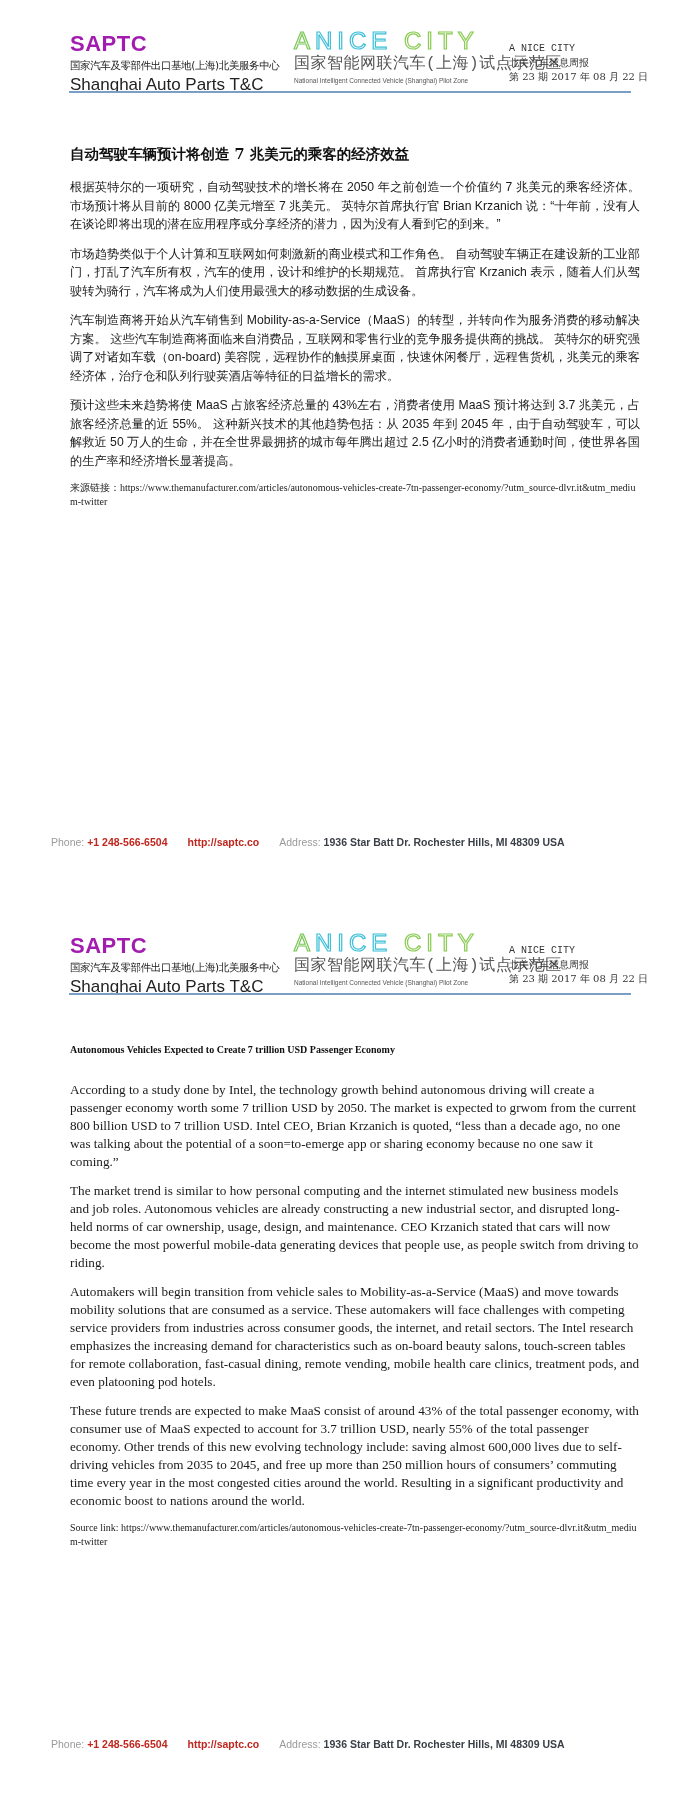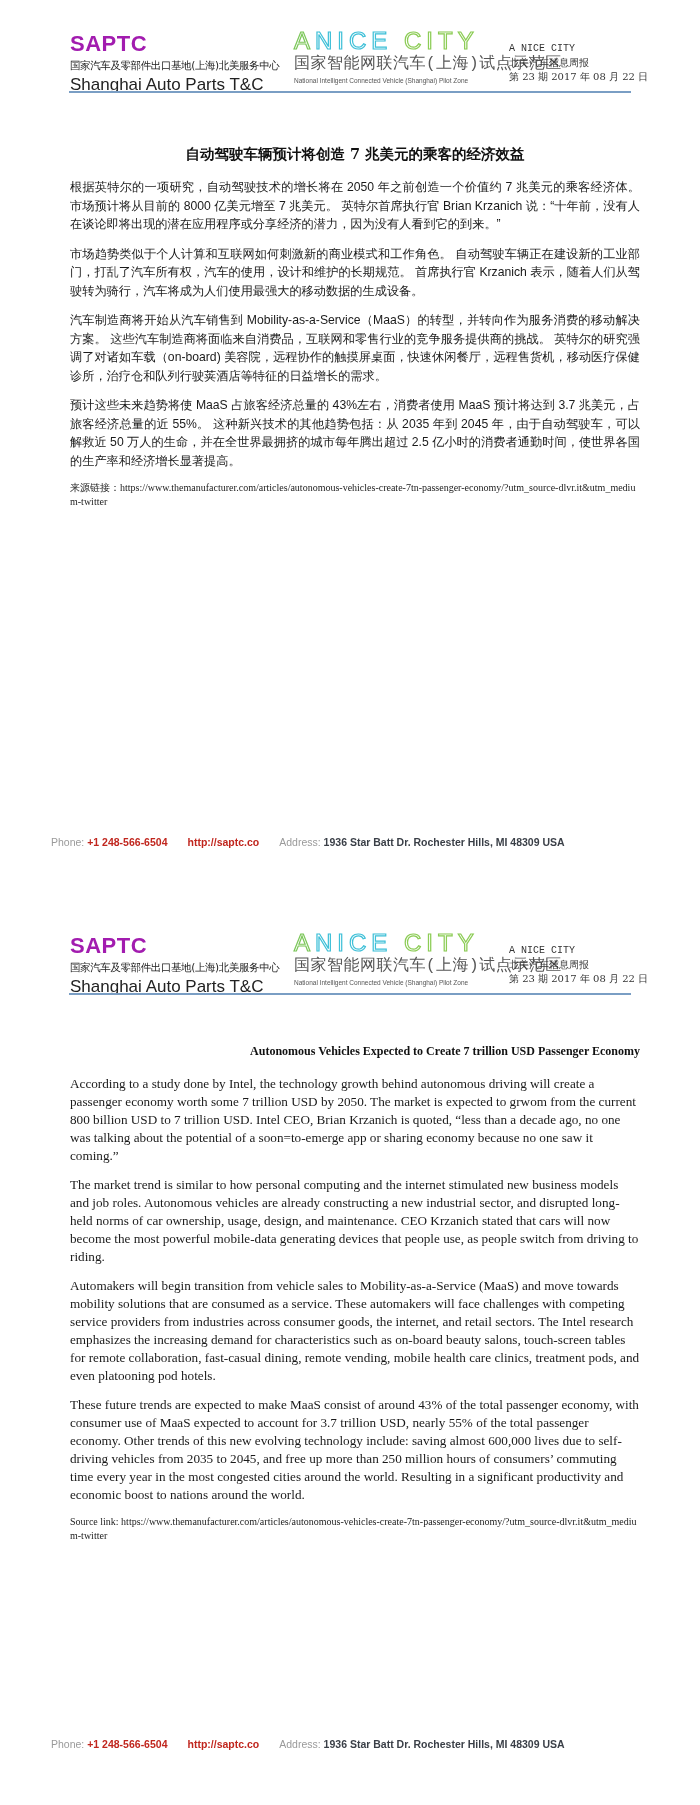--- a/index.html
+++ b/index.html
@@ -27,22 +27,22 @@
 
   .issue { position: absolute; left: 509px; top: 42px; font-family: "DejaVu Serif", serif; font-size: 10px; color: #333; line-height: 14px; white-space: nowrap; }
   .issue .mono { font-family: "Liberation Mono", "DejaVu Sans Mono", monospace; }
 
   .header-rule { position: absolute; left: 69px; top: 91px; width: 562px; height: 2px; background: #7a9ec4; }
 
   
   .article { position: absolute; left: 70px; width: 570px; }
   .page-1 .article { top: 145px; }
   .page-2 .article { top: 142px; }
-  .title-cn { font-family: "DejaVu Serif", serif; font-size: 14.5px; text-align: center; color: #111; margin-bottom: 14px; }
-  .title-en { font-family: "Liberation Serif", serif; font-weight: bold; font-size: 12px; text-align: right; color: #111; margin-bottom: 16px; }
+  .title-cn { font-family: "DejaVu Serif", serif; font-size: 14.5px; color: #111; margin-bottom: 14px; }
+  .title-en { font-family: "Liberation Serif", serif; font-weight: bold; font-size: 10px; text-align: left; color: #111; margin-bottom: 26px; }
   .para-cn { font-family: Liberation Sans, sans-serif; font-size: 12.2px; line-height: 18.5px; color: #1a1a1a; margin-bottom: 11px; text-align: justify; }
   .para-en { font-family: "Liberation Serif", serif; font-size: 13.2px; line-height: 18px; color: #1a1a1a; margin-bottom: 11px; }
   .source { font-family: "Liberation Serif", serif; font-size: 10px; line-height: 14px; color: #222; word-break: break-all; }
   .page-1 .source { }
   .page-2 .source { margin-top: 0px; }
 
   
   .footer { position: absolute; left: 51px; font-family: "Liberation Sans", "DejaVu Sans", sans-serif; font-size: 10.5px; white-space: nowrap; }
   .page-1 .footer { top: 836px; }
   .page-2 .footer { top: 836px; }
@@ -71,21 +71,21 @@
       <div>北美汽车信息周报</div>
       <div>第 23 期  2017 年 08 月 22 日</div>
     </div>
     <div class="header-rule"></div>
   </div>
 
   <div class="article">
     <h1 class="title-cn">自动驾驶车辆预计将创造 7 兆美元的乘客的经济效益</h1>
     <p class="para-cn">根据英特尔的一项研究，自动驾驶技术的增长将在 2050 年之前创造一个价值约 7 兆美元的乘客经济体。市场预计将从目前的 8000 亿美元增至 7 兆美元。 英特尔首席执行官 Brian Krzanich 说：“十年前，没有人在谈论即将出现的潜在应用程序或分享经济的潜力，因为没有人看到它的到来。”</p>
     <p class="para-cn">市场趋势类似于个人计算和互联网如何刺激新的商业模式和工作角色。 自动驾驶车辆正在建设新的工业部门，打乱了汽车所有权，汽车的使用，设计和维护的长期规范。 首席执行官 Krzanich 表示，随着人们从驾驶转为骑行，汽车将成为人们使用最强大的移动数据的生成设备。</p>
-    <p class="para-cn">汽车制造商将开始从汽车销售到 Mobility-as-a-Service（MaaS）的转型，并转向作为服务消费的移动解决方案。 这些汽车制造商将面临来自消费品，互联网和零售行业的竞争服务提供商的挑战。 英特尔的研究强调了对诸如车载（on-board) 美容院，远程协作的触摸屏桌面，快速休闲餐厅，远程售货机，移动医疗保健诊所，治疗仓和队列行驶荚酒店等特征的日益增长的需求。</p>
+    <p class="para-cn">汽车制造商将开始从汽车销售到 Mobility-as-a-Service（MaaS）的转型，并转向作为服务消费的移动解决方案。 这些汽车制造商将面临来自消费品，互联网和零售行业的竞争服务提供商的挑战。 英特尔的研究强调了对诸如车载（on-board) 美容院，远程协作的触摸屏桌面，快速休闲餐厅，远程售货机，兆美元的乘客经济体，治疗仓和队列行驶荚酒店等特征的日益增长的需求。</p>
     <p class="para-cn">预计这些未来趋势将使 MaaS 占旅客经济总量的 43%左右，消费者使用 MaaS 预计将达到 3.7 兆美元，占旅客经济总量的近 55%。 这种新兴技术的其他趋势包括：从 2035 年到 2045 年，由于自动驾驶车，可以解救近 50 万人的生命，并在全世界最拥挤的城市每年腾出超过 2.5 亿小时的消费者通勤时间，使世界各国的生产率和经济增长显著提高。</p>
     <p class="source">来源链接：https://www.themanufacturer.com/articles/autonomous-vehicles-create-7tn-passenger-economy/?utm_source-dlvr.it&amp;utm_medium-twitter</p>
   </div>
 
   <div class="footer">
     <span class="lbl">Phone: </span><span class="red">+1 248-566-6504</span><span class="gap"></span><span class="red">http://saptc.co</span><span class="gap"></span><span class="lbl">Address: </span><span class="addr">1936 Star Batt Dr. Rochester Hills, MI 48309 USA</span>
   </div>
 </div>
 
 <div class="page page-2">

